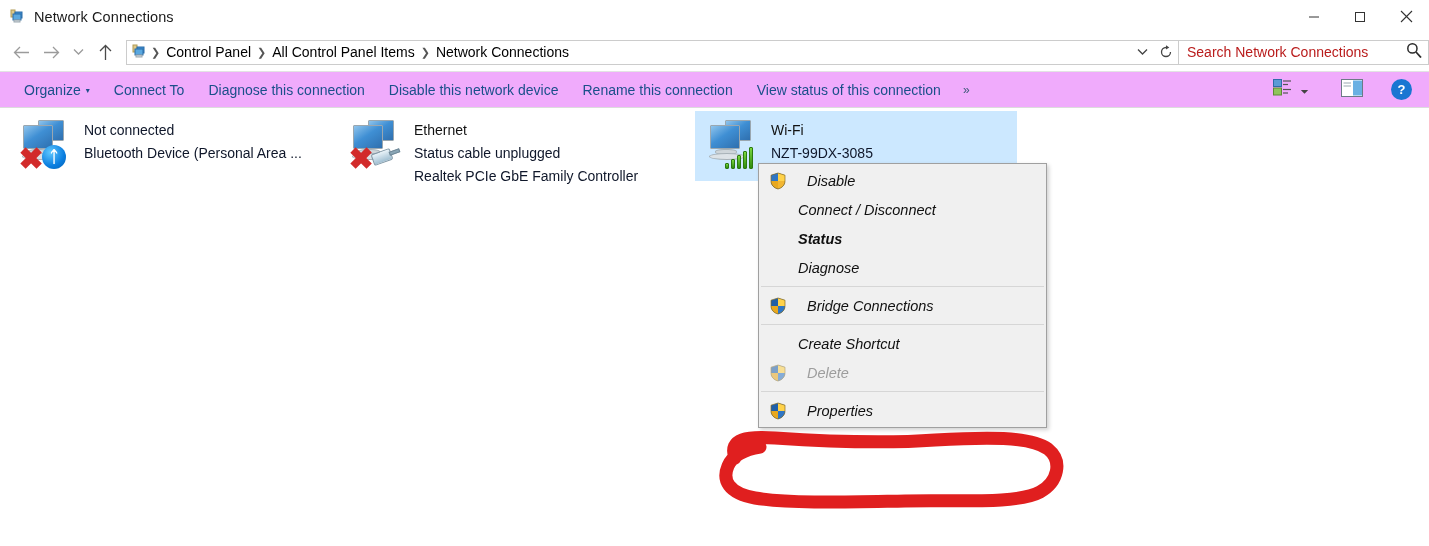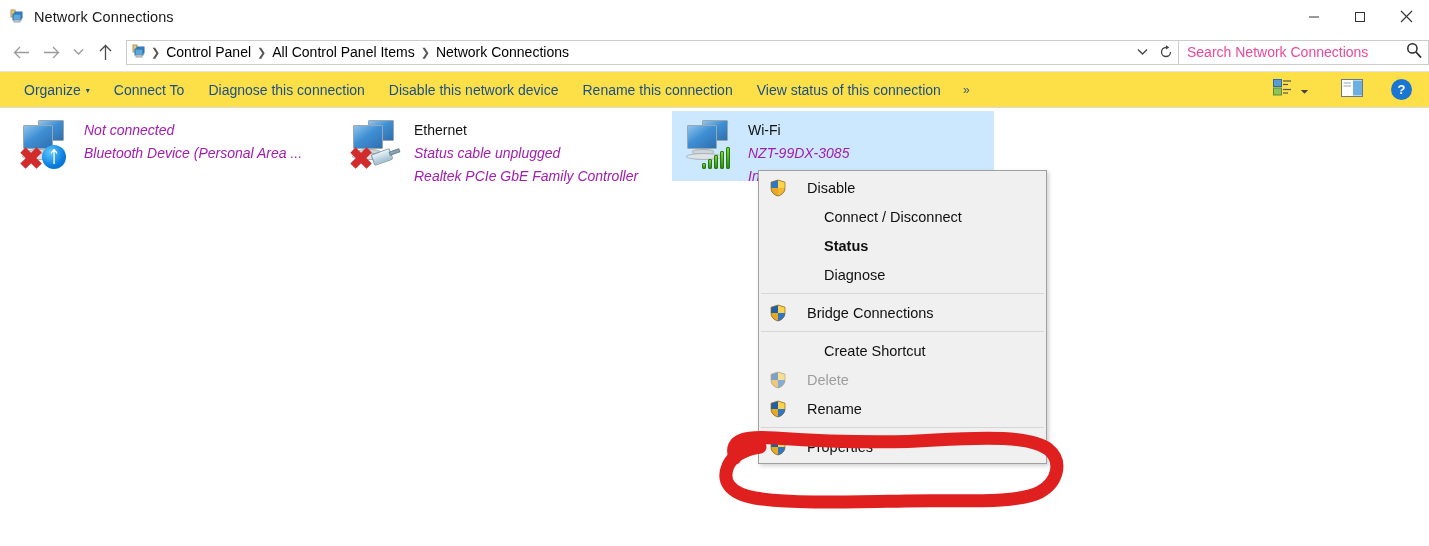--- a/index.html
+++ b/index.html
@@ -106,33 +106,33 @@
     border: 1px solid #cccccc;
     border-left: none;
     background: #ffffff;
     display: flex;
     align-items: center;
     padding-left: 8px;
     flex: 0 0 auto;
   }
   .searchbox .ph {
     font-size: 14px;
-    color: #ec4899;
+    color: #b91c1c;
     white-space: nowrap;
   }
   .search-icon {
     margin-left: auto;
     margin-right: 6px;
     color: #2b2b2b;
   }
 
   
   .commandbar {
     height: 37px;
-    background: #fde047;
+    background: #f0abfc;
     border-top: 1px solid #e3e3e3;
     border-bottom: 1px solid #dcdcdc;
     display: flex;
     align-items: center;
     padding-left: 12px;
   }
   .cmd {
     font-size: 14px;
     color: #1a4f8a;
     padding: 6px 12px;
@@ -194,24 +194,23 @@
   }
   .conn-text { margin-left: 10px; padding-top: 2px;}
   .conn-name {
     font-size: 14px;
     color: #121212;
     line-height: 23px;
     white-space: nowrap;
   }
   .conn-sub {
     font-size: 14px;
-    color: #a21caf;
+    color: #0f172a;
     line-height: 23px;
     white-space: nowrap;
-    font-style: italic;
   }
 
   
   .neticon {
     position: relative;
     width: 58px;
     height: 54px;
     flex: 0 0 auto;
   }
   .neticon .scr-back, .neticon .scr-front {
@@ -326,21 +325,21 @@
   }
   .mi .shield {
     width: 18px; height: 18px;
     flex: 0 0 auto;
     margin-right: 0;
   }
   .mi .mi-label {
     margin-left: 20px;
     white-space: nowrap;
   }
-  .mi.noicon .mi-label { margin-left: 55px; }
+  .mi.noicon .mi-label { margin-left: 29px; }
   .mi.bold .mi-label { font-weight: bold; }
   .mi.disabled .mi-label { color: #9d9d9d; }
   .mi-sep {
     height: 1px;
     background: #d6d6d6;
     margin: 4px 2px 4px 2px;
   }
 
   
   .shield {
@@ -529,42 +528,42 @@
           <div class="cord"></div>
       </div>
     </div>
     <div class="conn-text">
       <div class="conn-name">Ethernet</div>
       <div class="conn-sub">Status cable unplugged</div>
       <div class="conn-sub">Realtek PCIe GbE Family Controller</div>
     </div>
   </div>
 
-  <div class="conn-item selected" style="left:672px; top:3px;">
+  <div class="conn-item selected" style="left:695px; top:3px;">
     <div class="neticon">
       <div class="scr-back"></div>
       <div class="scr-front"></div>
       <div class="stand"></div>
       <div class="base"></div>
       <div class="bars-badge">
         <i style="height:6px"></i>
           <i style="height:10px"></i>
           <i style="height:14px"></i>
           <i style="height:18px"></i>
           <i style="height:22px"></i>
       </div>
     </div>
     <div class="conn-text">
       <div class="conn-name">Wi-Fi</div>
       <div class="conn-sub">NZT-99DX-3085</div>
       <div class="conn-sub">Intel(R) Wireless-AC 9560</div>
     </div>
   </div>
 
-  <div class="ctxmenu" style="top:62px;">
+  <div class="ctxmenu" style="top:55px;font-style:italic;">
 
     <div class="mi">
       <span class="shield">
         <svg width="18" height="18" viewBox="0 0 18 18">
           <path d="M9 1 L16 3.2 V9 C16 13.2 12.8 16 9 17 C5.2 16 2 13.2 2 9 V3.2 Z" fill="#1f5fa8"></path>
           <path d="M9 1 L16 3.2 V9 C16 13.2 12.8 16 9 17 Z" fill="#f2b632"></path>
           <path d="M2 3.2 L9 1 L9 17 C5.2 16 2 13.2 2 9 Z" fill="#2f76c4"></path>
           <path d="M9 1 L16 3.2 V9 L9 9 Z" fill="#ffd24a"></path>
           <path d="M2 9 L9 9 V17 C5.2 16 2 13.2 2 9 Z" fill="#e8a81f"></path>
           <path d="M9 1 L16 3.2 V9 C16 13.2 12.8 16 9 17 C5.2 16 2 13.2 2 9 V3.2 Z" fill="none" stroke="#8a6d22" stroke-width="0.7"></path>
@@ -612,32 +611,20 @@
           <path d="M9 1 L16 3.2 V9 C16 13.2 12.8 16 9 17 C5.2 16 2 13.2 2 9 V3.2 Z" fill="#1f5fa8"></path>
           <path d="M9 1 L16 3.2 V9 L9 9 Z" fill="#ffd24a"></path>
           <path d="M9 9 L16 9 C16 13.2 12.8 16 9 17 Z" fill="#2f76c4"></path>
           <path d="M2 9 L9 9 V17 C5.2 16 2 13.2 2 9 Z" fill="#e8a81f"></path>
           <path d="M9 1 L16 3.2 V9 C16 13.2 12.8 16 9 17 C5.2 16 2 13.2 2 9 V3.2 Z" fill="none" stroke="#8a6d22" stroke-width="0.7"></path>
         </svg>
       </span>
       <span class="mi-label">Delete</span>
     </div>
 
-    <div class="mi">
-      <span class="shield">
-        <svg width="18" height="18" viewBox="0 0 18 18">
-          <path d="M9 1 L16 3.2 V9 C16 13.2 12.8 16 9 17 C5.2 16 2 13.2 2 9 V3.2 Z" fill="#1f5fa8"></path>
-          <path d="M9 1 L16 3.2 V9 L9 9 Z" fill="#ffd24a"></path>
-          <path d="M9 9 L16 9 C16 13.2 12.8 16 9 17 Z" fill="#2f76c4"></path>
-          <path d="M2 9 L9 9 V17 C5.2 16 2 13.2 2 9 Z" fill="#e8a81f"></path>
-          <path d="M9 1 L16 3.2 V9 C16 13.2 12.8 16 9 17 C5.2 16 2 13.2 2 9 V3.2 Z" fill="none" stroke="#8a6d22" stroke-width="0.7"></path>
-        </svg>
-      </span>
-      <span class="mi-label">Rename</span>
-    </div>
 
     <div class="mi-sep"></div>
 
     <div class="mi">
       <span class="shield">
         <svg width="18" height="18" viewBox="0 0 18 18">
           <path d="M9 1 L16 3.2 V9 C16 13.2 12.8 16 9 17 C5.2 16 2 13.2 2 9 V3.2 Z" fill="#1f5fa8"></path>
           <path d="M9 1 L16 3.2 V9 L9 9 Z" fill="#ffd24a"></path>
           <path d="M9 9 L16 9 C16 13.2 12.8 16 9 17 Z" fill="#2f76c4"></path>
           <path d="M2 9 L9 9 V17 C5.2 16 2 13.2 2 9 Z" fill="#e8a81f"></path>

